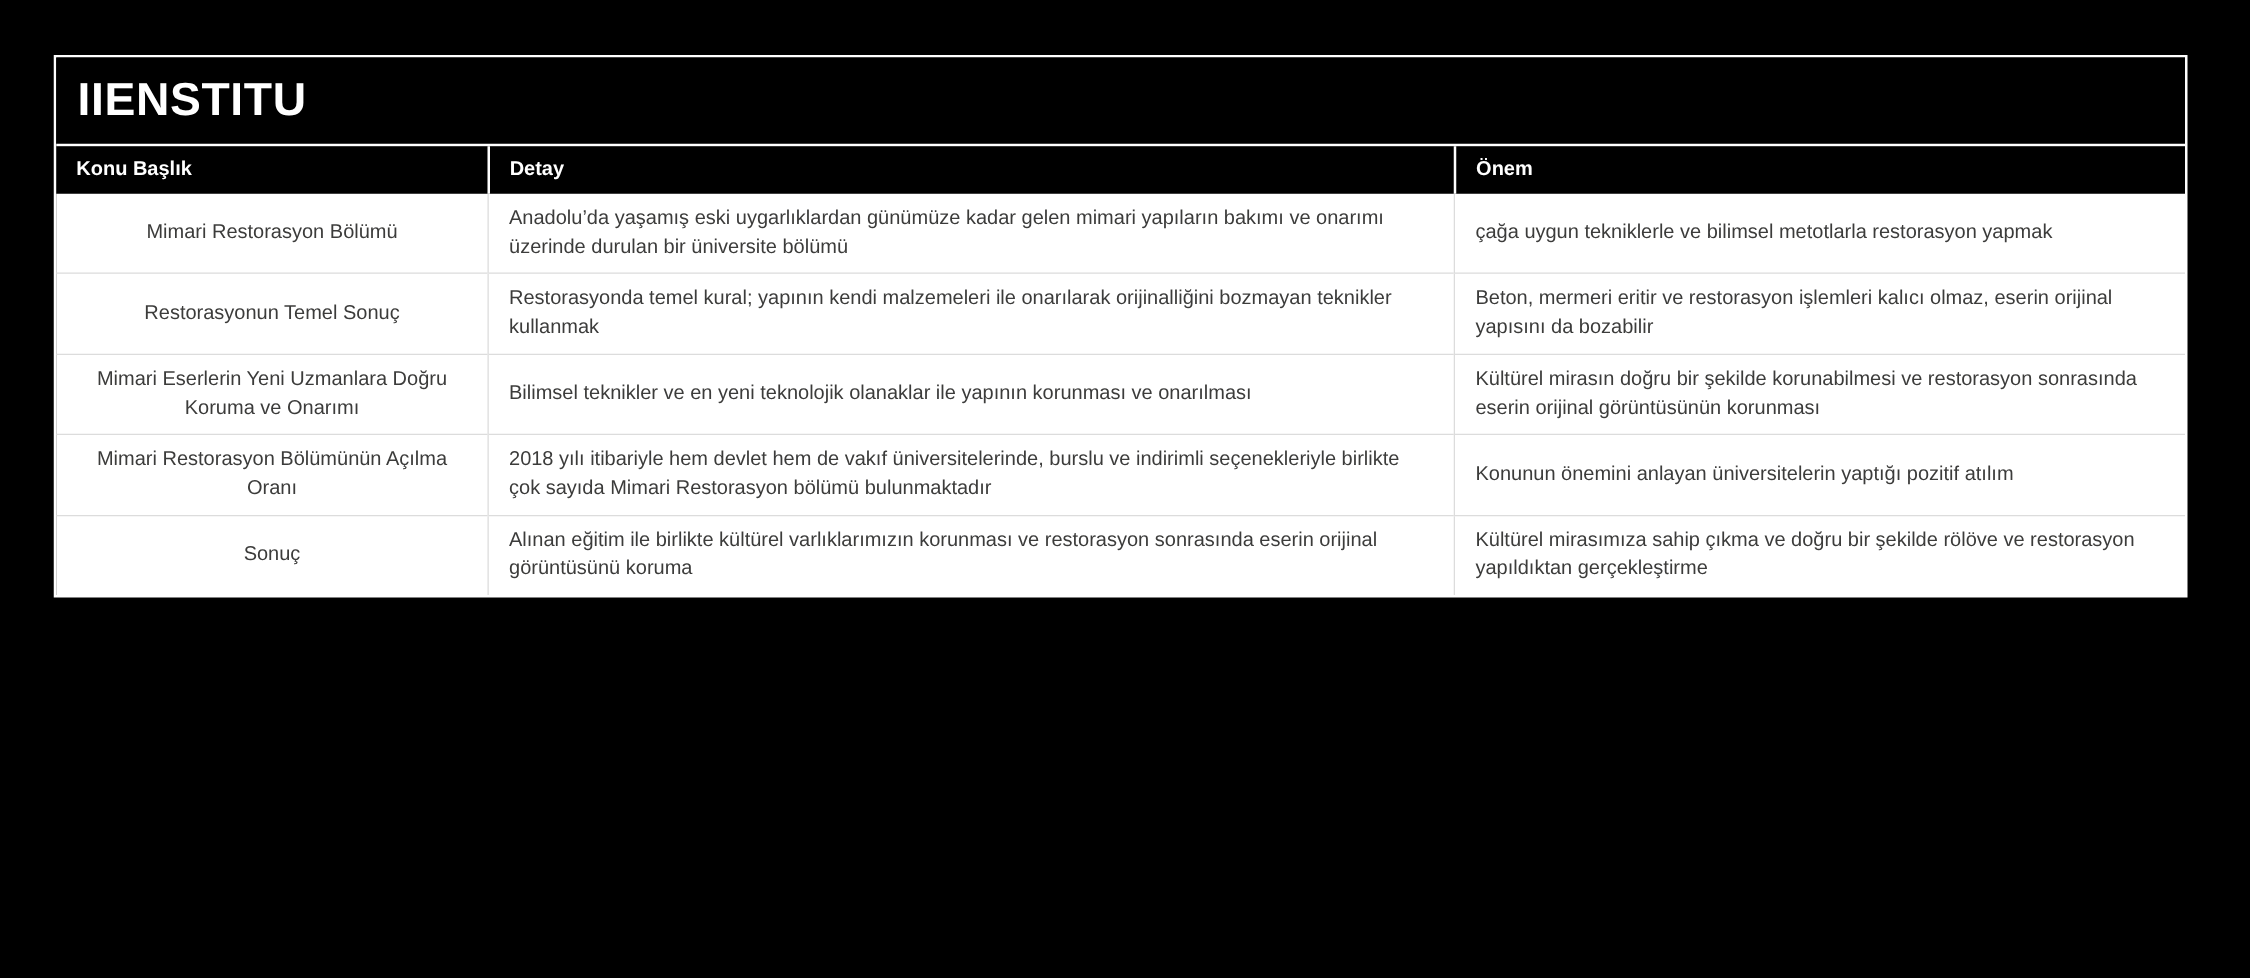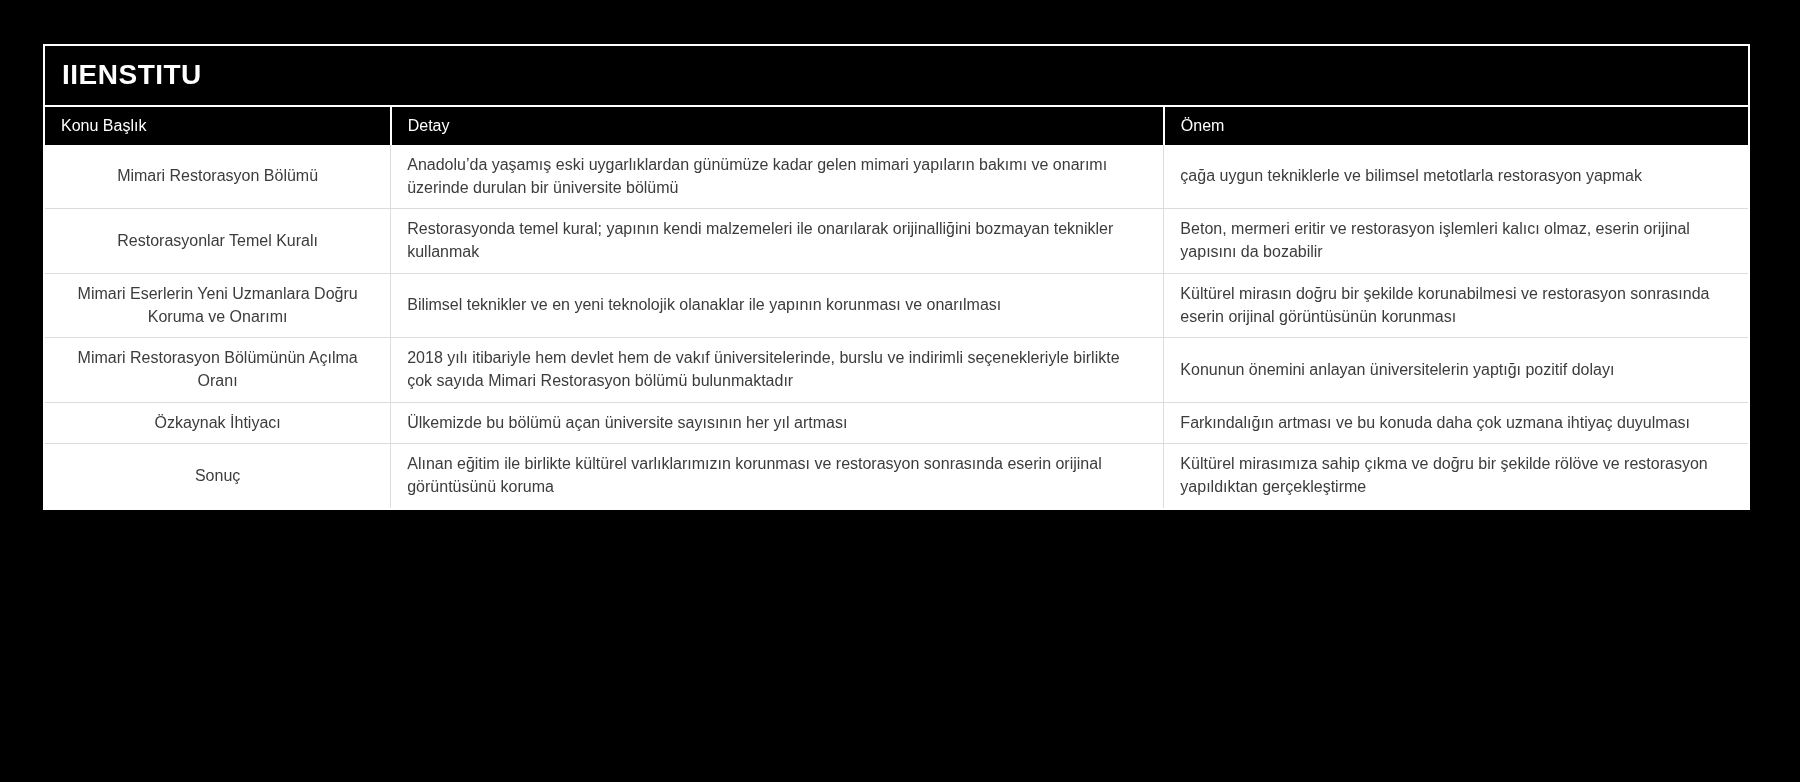--- a/index.html
+++ b/index.html
@@ -24,41 +24,41 @@
   .frame{
     position:absolute;
     left:43px;top:44px;
     width:1707px;
     background:var(--header-bg);
     border:2px solid var(--frame-border);
   }
   .title-bar{
     background:var(--header-bg);
     color:var(--header-text);
-    font-size:28px;
+    font-size:37px;
     font-weight:700;
     padding:13px 17px 14px 17px;
     letter-spacing:0.5px;
     border-bottom:2px solid var(--frame-border);
   }
   table.data-table{
     width:100%;
     border-collapse:collapse;
     table-layout:fixed;
     background:var(--table-bg);
   }
   table.data-table col.c1{width:20.3%;}
   table.data-table col.c2{width:45.4%;}
   table.data-table col.c3{width:34.3%;}
   thead th{
     background:var(--header-bg);
     color:var(--header-text);
     text-align:left;
     font-size:16px;
-    font-weight:400;
+    font-weight:700;
     padding:10px 16px;
     border-left:2px solid var(--frame-border);
   }
   thead th:first-child{border-left:none;}
   tbody td{
     color:var(--body-text);
     font-size:16px;
     line-height:1.42;
     padding:9px 16px;
     vertical-align:middle;
@@ -88,38 +88,33 @@
         <th>Önem</th>
       </tr>
     </thead>
     <tbody>
         <tr>
           <td>Mimari Restorasyon Bölümü</td>
           <td>Anadolu’da yaşamış eski uygarlıklardan günümüze kadar gelen mimari yapıların bakımı ve onarımı üzerinde durulan bir üniversite bölümü</td>
           <td>çağa uygun tekniklerle ve bilimsel metotlarla restorasyon yapmak</td>
         </tr>
         <tr>
-          <td>Restorasyonlar Temel Kuralı</td>
+          <td>Restorasyonun Temel Sonuç</td>
           <td>Restorasyonda temel kural; yapının kendi malzemeleri ile onarılarak orijinalliğini bozmayan teknikler kullanmak</td>
           <td>Beton, mermeri eritir ve restorasyon işlemleri kalıcı olmaz, eserin orijinal yapısını da bozabilir</td>
         </tr>
         <tr>
           <td>Mimari Eserlerin Yeni Uzmanlara Doğru Koruma ve Onarımı</td>
           <td>Bilimsel teknikler ve en yeni teknolojik olanaklar ile yapının korunması ve onarılması</td>
           <td>Kültürel mirasın doğru bir şekilde korunabilmesi ve restorasyon sonrasında eserin orijinal görüntüsünün korunması</td>
         </tr>
         <tr>
           <td>Mimari Restorasyon Bölümünün Açılma Oranı</td>
           <td>2018 yılı itibariyle hem devlet hem de vakıf üniversitelerinde, burslu ve indirimli seçenekleriyle birlikte çok sayıda Mimari Restorasyon bölümü bulunmaktadır</td>
-          <td>Konunun önemini anlayan üniversitelerin yaptığı pozitif dolayı</td>
-        </tr>
-        <tr>
-          <td>Özkaynak İhtiyacı</td>
-          <td>Ülkemizde bu bölümü açan üniversite sayısının her yıl artması</td>
-          <td>Farkındalığın artması ve bu konuda daha çok uzmana ihtiyaç duyulması</td>
+          <td>Konunun önemini anlayan üniversitelerin yaptığı pozitif atılım</td>
         </tr>
         <tr>
           <td>Sonuç</td>
           <td>Alınan eğitim ile birlikte kültürel varlıklarımızın korunması ve restorasyon sonrasında eserin orijinal görüntüsünü koruma</td>
           <td>Kültürel mirasımıza sahip çıkma ve doğru bir şekilde rölöve ve restorasyon yapıldıktan gerçekleştirme</td>
         </tr>
       </tbody>
   </table>
 </div>
 

